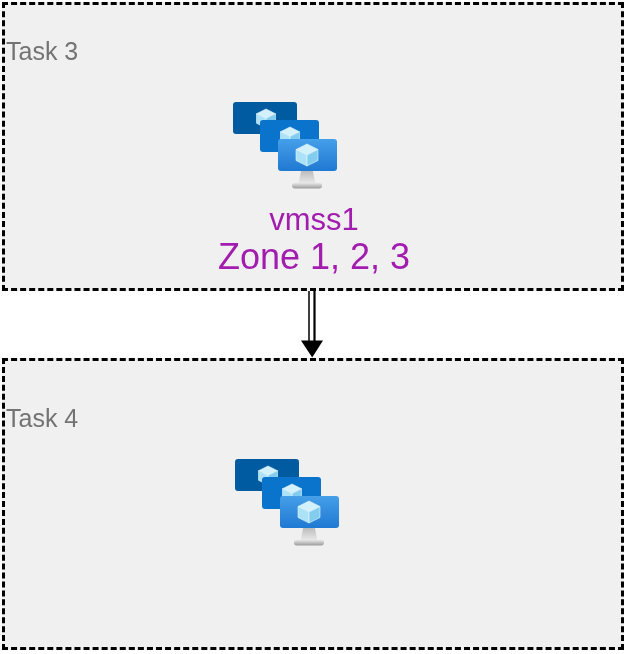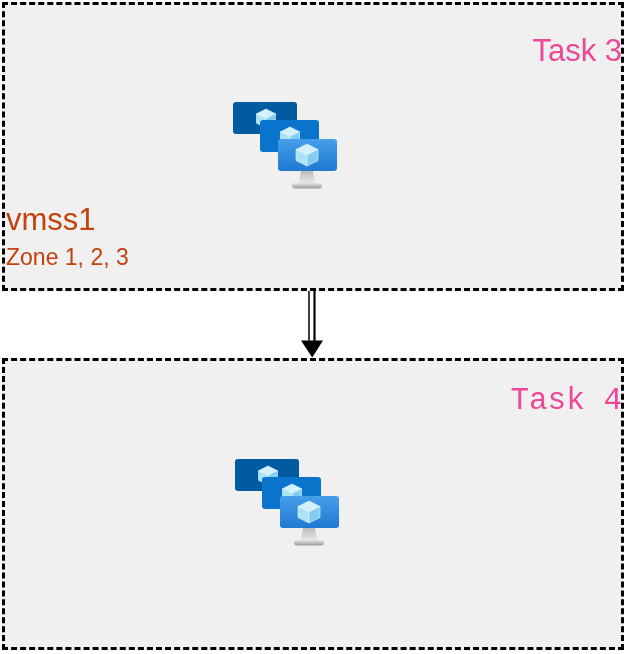--- a/index.html
+++ b/index.html
@@ -23,39 +23,39 @@
     border: 3px dashed #000000;
     box-sizing: border-box;
   }
   .box-task3 { top: 2px;   height: 289px; }
   .box-task4 { top: 358px; height: 292px; }
 
   .task-title {
     position: absolute;
     left: 6px;
     width: 616px;
-    text-align: right;
-    font-size: 31px;
+    text-align: left;
+    font-size: 25px;
     line-height: 34px;
-    color: #ec4899;
+    color: #737373;
     white-space: pre;
   }
   .box-text {
     position: absolute;
     left: 6px;
     width: 616px;
-    text-align: left;
-    color: #c2410c;
+    text-align: center;
+    color: #a21caf;
     white-space: pre;
   }
   .text-vmss  { top: 202px; font-size: 31px; line-height: 36px; }
-  .text-zone  { top: 239px; font-size: 23px; line-height: 36px; }
+  .text-zone  { top: 239px; font-size: 36px; line-height: 36px; }
   .text-rules { top: 573px; font-size: 33px; line-height: 36px; }
   .title-task3 { top: 34px;  }
-  .title-task4 { top: 384px; font-family: Liberation Mono, monospace; }
+  .title-task4 { top: 401px; }
 
   .vmss-icon {
     position: absolute;
     width: 104px;
     height: 88px;
   }
   .icon-task3 { left: 233px; top: 102px; }
   .icon-task4 { left: 235px; top: 459px; }
 
   .connector {

